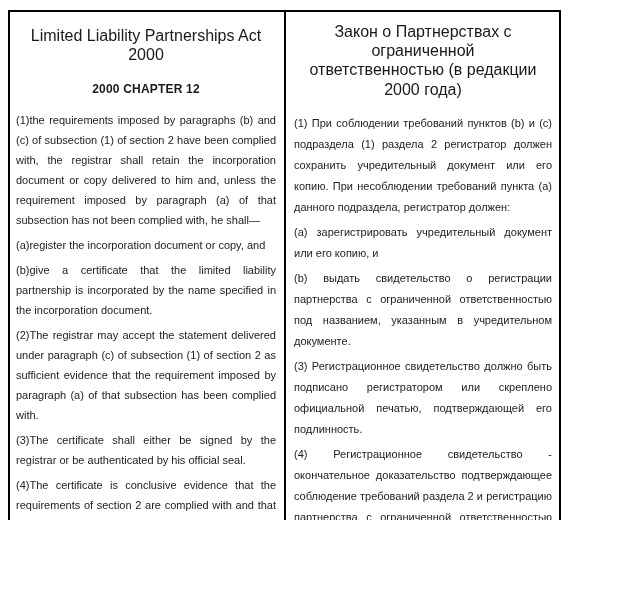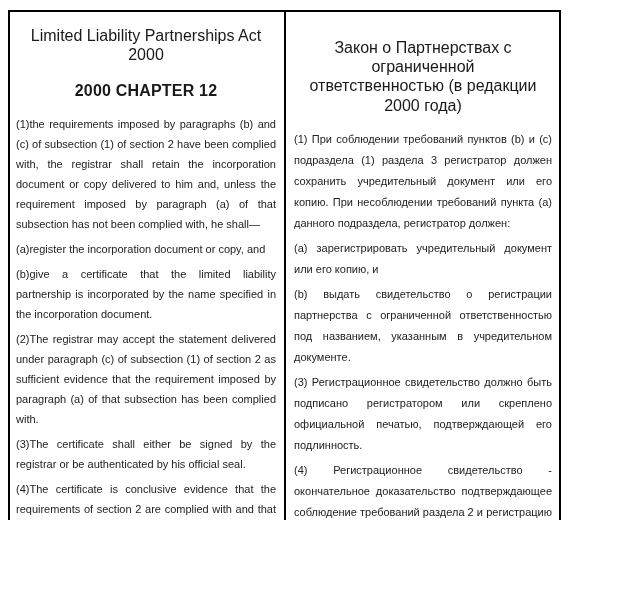--- a/index.html
+++ b/index.html
@@ -47,25 +47,25 @@
     line-height: 1.2;
     font-weight: 400;
     color: #191919;
     margin: 12px auto 0 auto;
   }
   .doc-title-left {
     max-width: 256px;
   }
   .doc-title-right {
     max-width: 238px;
-    margin-top: 24px;
+    margin-top: 8px;
   }
   .doc-chapter {
     text-align: center;
-    font-size: 16px;
+    font-size: 12px;
     font-weight: 700;
     color: #191919;
     margin: 16px 0 0 0;
     letter-spacing: 0.2px;
   }
   .chapter-left { margin-top: 18px; }
   .chapter-right { margin-top: 14px; }
   .body-text {
     margin-top: 14px;
   }
@@ -96,21 +96,21 @@
         <p>(b)give a certificate that the limited liability partnership is incorporated by the name specified in the incorporation document.</p>
         <p>(2)The registrar may accept the statement delivered under paragraph (c) of subsection (1) of section 2 as sufficient evidence that the requirement imposed by paragraph (a) of that subsection has been complied with.</p>
         <p>(3)The certificate shall either be signed by the registrar or be authenticated by his official seal.</p>
         <p>(4)The certificate is conclusive evidence that the requirements of section 2 are complied with and that the limited liability partnership is incorporated by the name specified in the incorporation document.</p>
       </div>
     </div>
 
     <div class="col col-right">
       <div class="doc-title doc-title-right">Закон о Партнерствах с ограниченной ответственностью (в редакции 2000 года)</div>
       <div class="body-text">
-        <p>(1) При соблюдении требований пунктов (b) и (c) подраздела (1) раздела 3 регистратор должен сохранить учредительный документ или его копию. При несоблюдении требований пункта (a) данного подраздела, регистратор должен:</p>
+        <p>(1) При соблюдении требований пунктов (b) и (c) подраздела (1) раздела 2 регистратор должен сохранить учредительный документ или его копию. При несоблюдении требований пункта (a) данного подраздела, регистратор должен:</p>
         <p>(a) зарегистрировать учредительный документ или его копию, и</p>
         <p>(b) выдать свидетельство о регистрации партнерства с ограниченной ответственностью под названием, указанным в учредительном документе.</p>
         <p>(3) Регистрационное свидетельство должно быть подписано регистратором или скреплено официальной печатью, подтверждающей его подлинность.</p>
         <p>(4) Регистрационное свидетельство - окончательное доказательство подтверждающее соблюдение требований раздела 2 и регистрацию партнерства с ограниченной ответственностью под названием, указанным в учредительном документе.</p>
       </div>
     </div>
 
   </div>
 </div>
 

